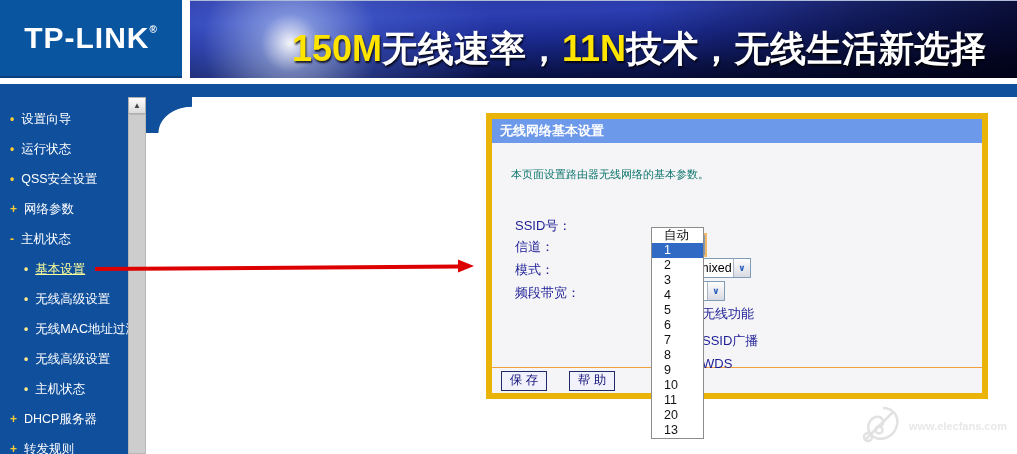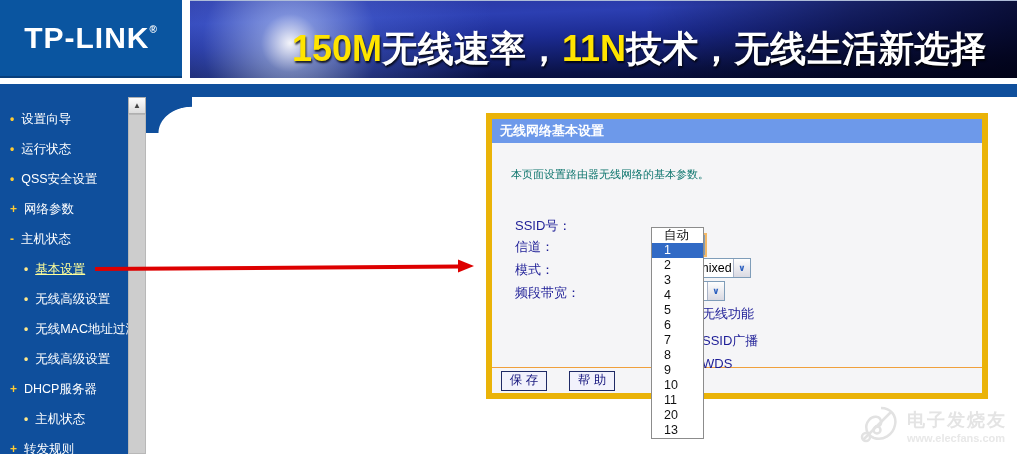--- a/index.html
+++ b/index.html
@@ -145,22 +145,22 @@
   <div class="menu" id="menu-mount">
       <div class="menu-item"><span class="pfx">•</span><span class="lbl">设置向导</span></div>
       <div class="menu-item"><span class="pfx">•</span><span class="lbl">运行状态</span></div>
       <div class="menu-item"><span class="pfx">•</span><span class="lbl">QSS安全设置</span></div>
       <div class="menu-item"><span class="pfx">+</span><span class="lbl">网络参数</span></div>
       <div class="menu-item"><span class="pfx">-</span><span class="lbl">主机状态</span></div>
       <div class="menu-item sub selected"><span class="pfx">•</span><span class="lbl">基本设置</span></div>
       <div class="menu-item sub"><span class="pfx">•</span><span class="lbl">无线高级设置</span></div>
       <div class="menu-item sub"><span class="pfx">•</span><span class="lbl">无线MAC地址过滤</span></div>
       <div class="menu-item sub"><span class="pfx">•</span><span class="lbl">无线高级设置</span></div>
+      <div class="menu-item sub"><span class="pfx">•</span><span class="lbl">主机状态</span></div>
       <div class="menu-item"><span class="pfx">+</span><span class="lbl">DHCP服务器</span></div>
-      <div class="menu-item sub"><span class="pfx">•</span><span class="lbl">主机状态</span></div>
       <div class="menu-item"><span class="pfx">+</span><span class="lbl">转发规则</span></div>
     </div>
 </div>
 
 <div class="scrollbar">
   <div class="scroll-up">▲</div>
   <div class="scroll-thumb"></div>
 </div>
 
 <div class="corner-curve"></div>
@@ -233,16 +233,15 @@
 </svg>
 
 <div class="watermark">
   <svg width="44" height="44" viewBox="0 0 44 44">
     <path d="M6 36 L34 8" stroke="#e2e2e2" stroke-width="2.5" fill="none"></path>
     <path d="M24 4 C34 4 40 12 38 21 C36 31 26 37 17 34 C9 31 7 22 12 16 C16 11 23 12 24 17 C25 21 21 24 18 22" stroke="#e2e2e2" stroke-width="2.5" fill="none"></path>
     <circle cx="9" cy="33" r="4" stroke="#e2e2e2" stroke-width="2.5" fill="none"></circle>
     <circle cx="20" cy="26" r="3.5" stroke="#e2e2e2" stroke-width="2.5" fill="none"></circle>
   </svg>
   <div class="wm-text">
-    <div class="wm-title">电子发烧友</div>
     <div class="wm-url">www.elecfans.com</div>
   </div>
 </div>
 
 </body></html>

